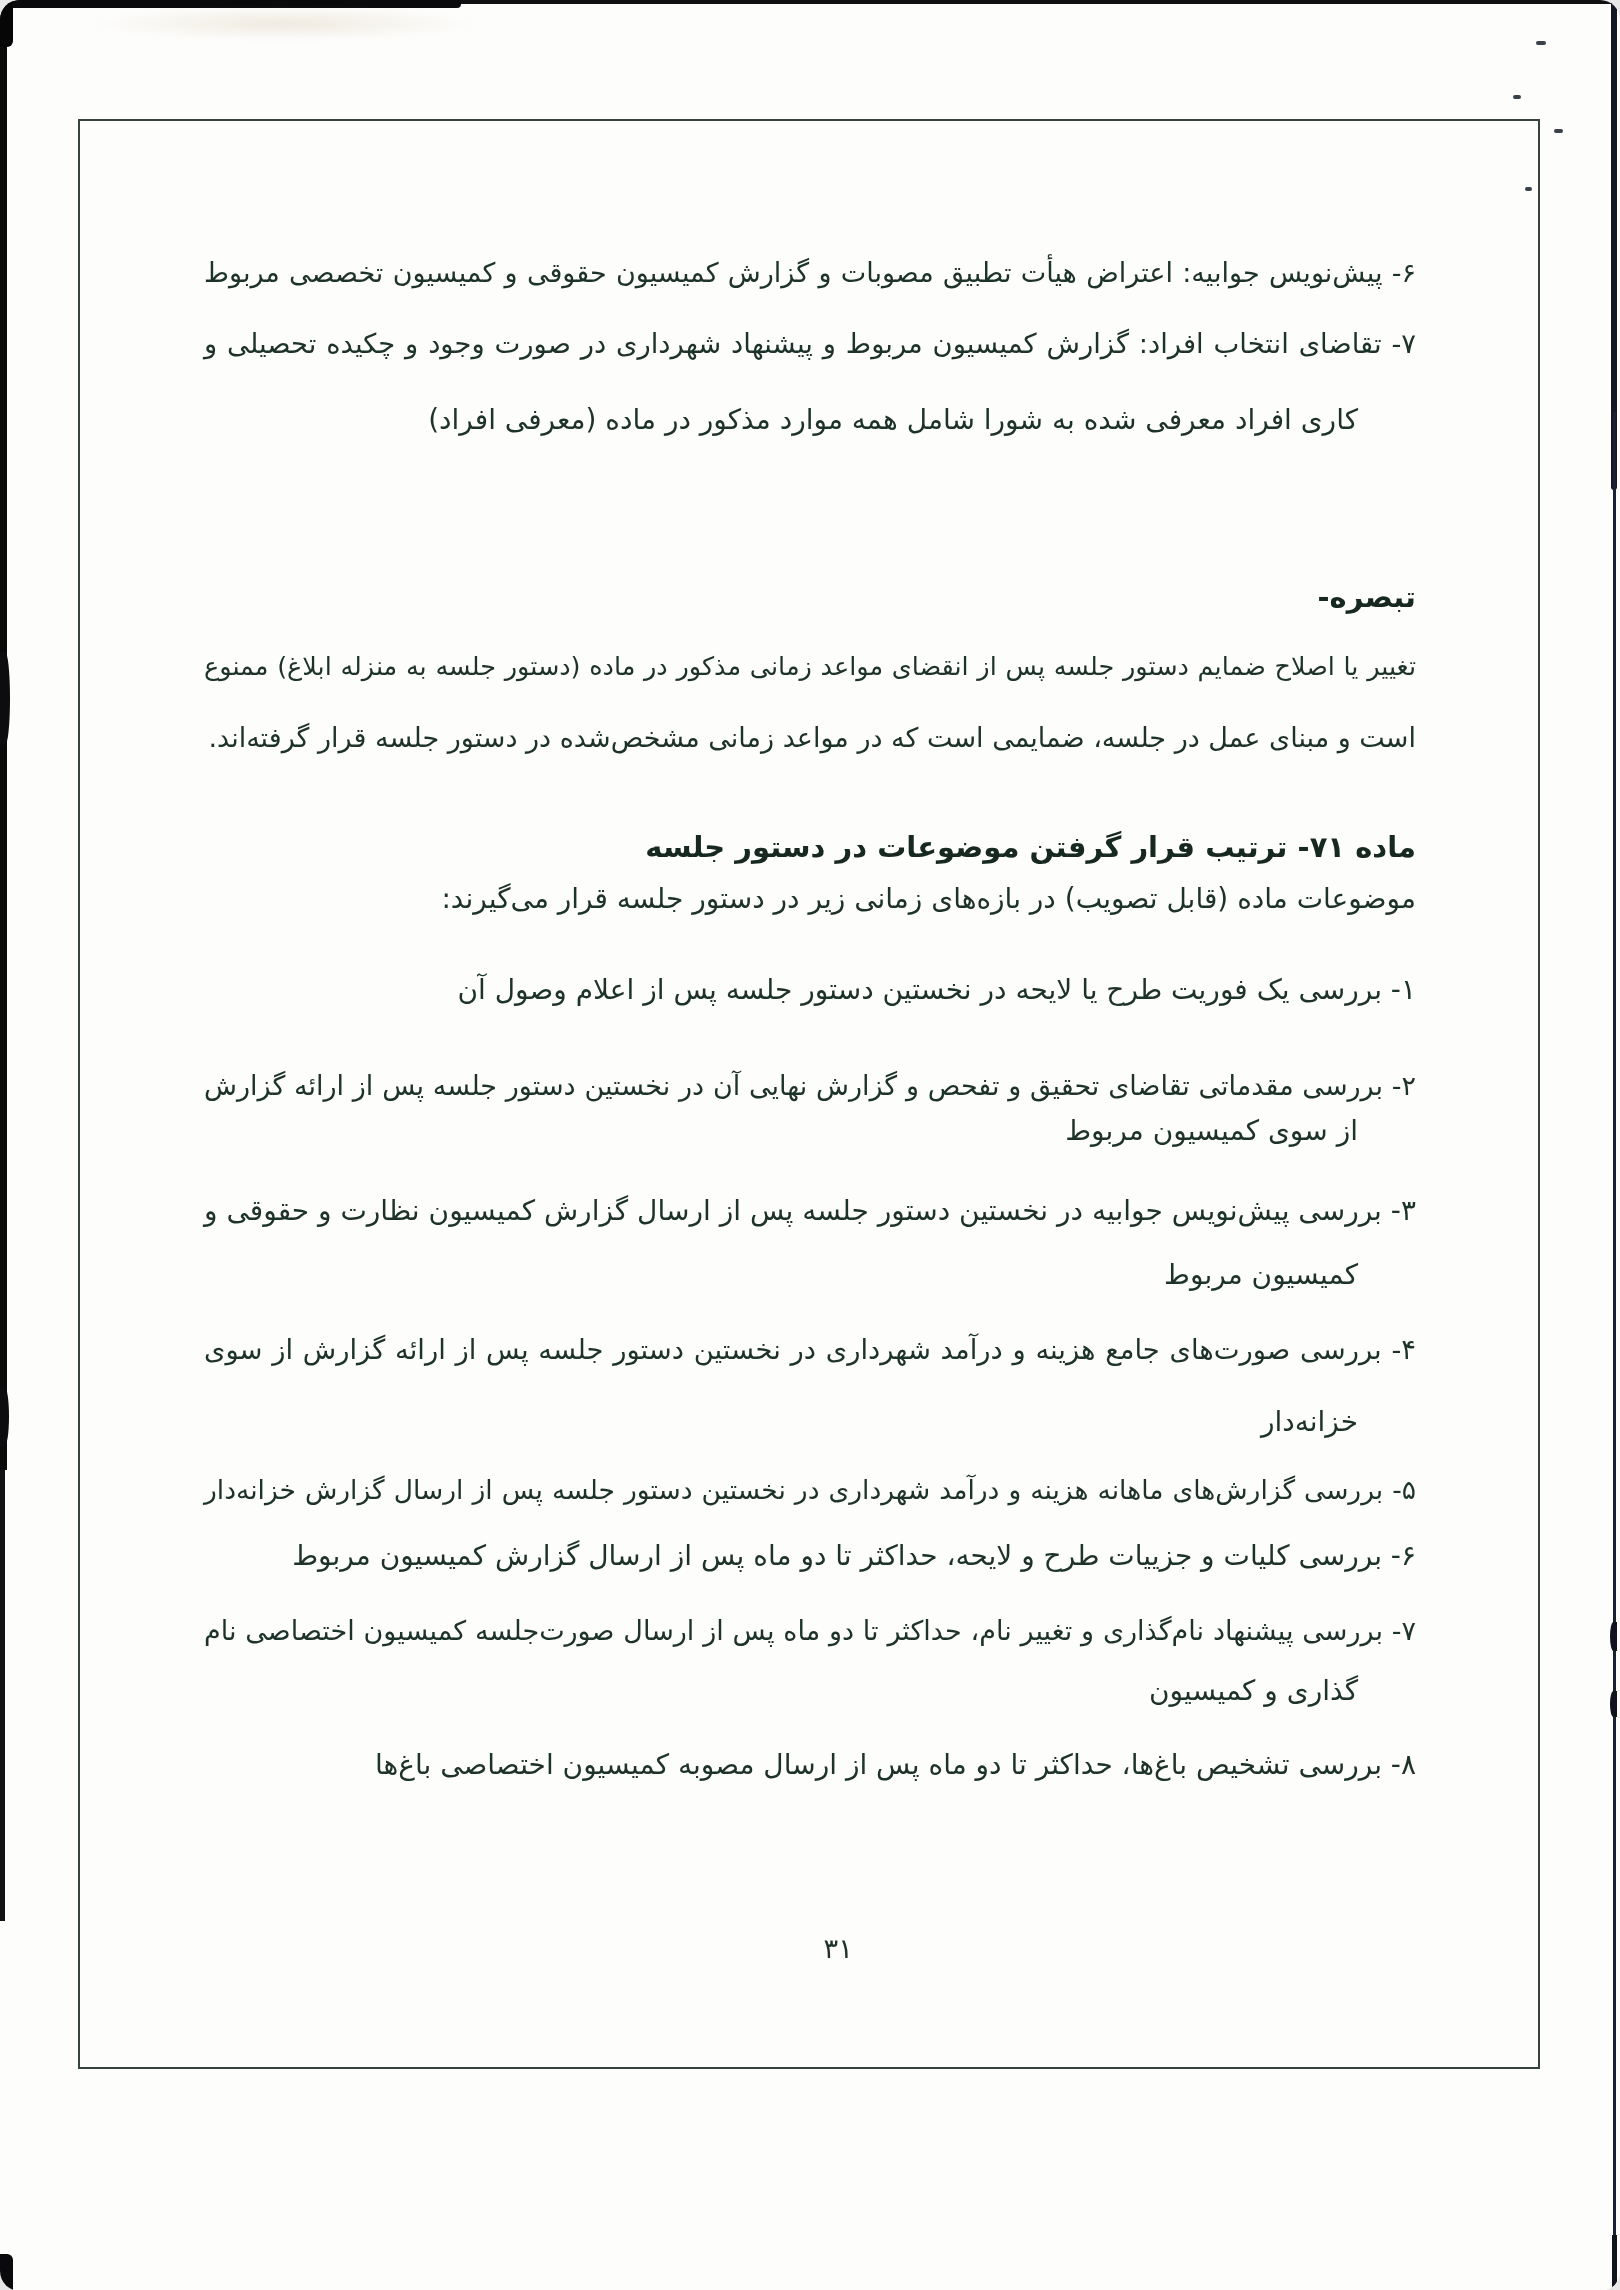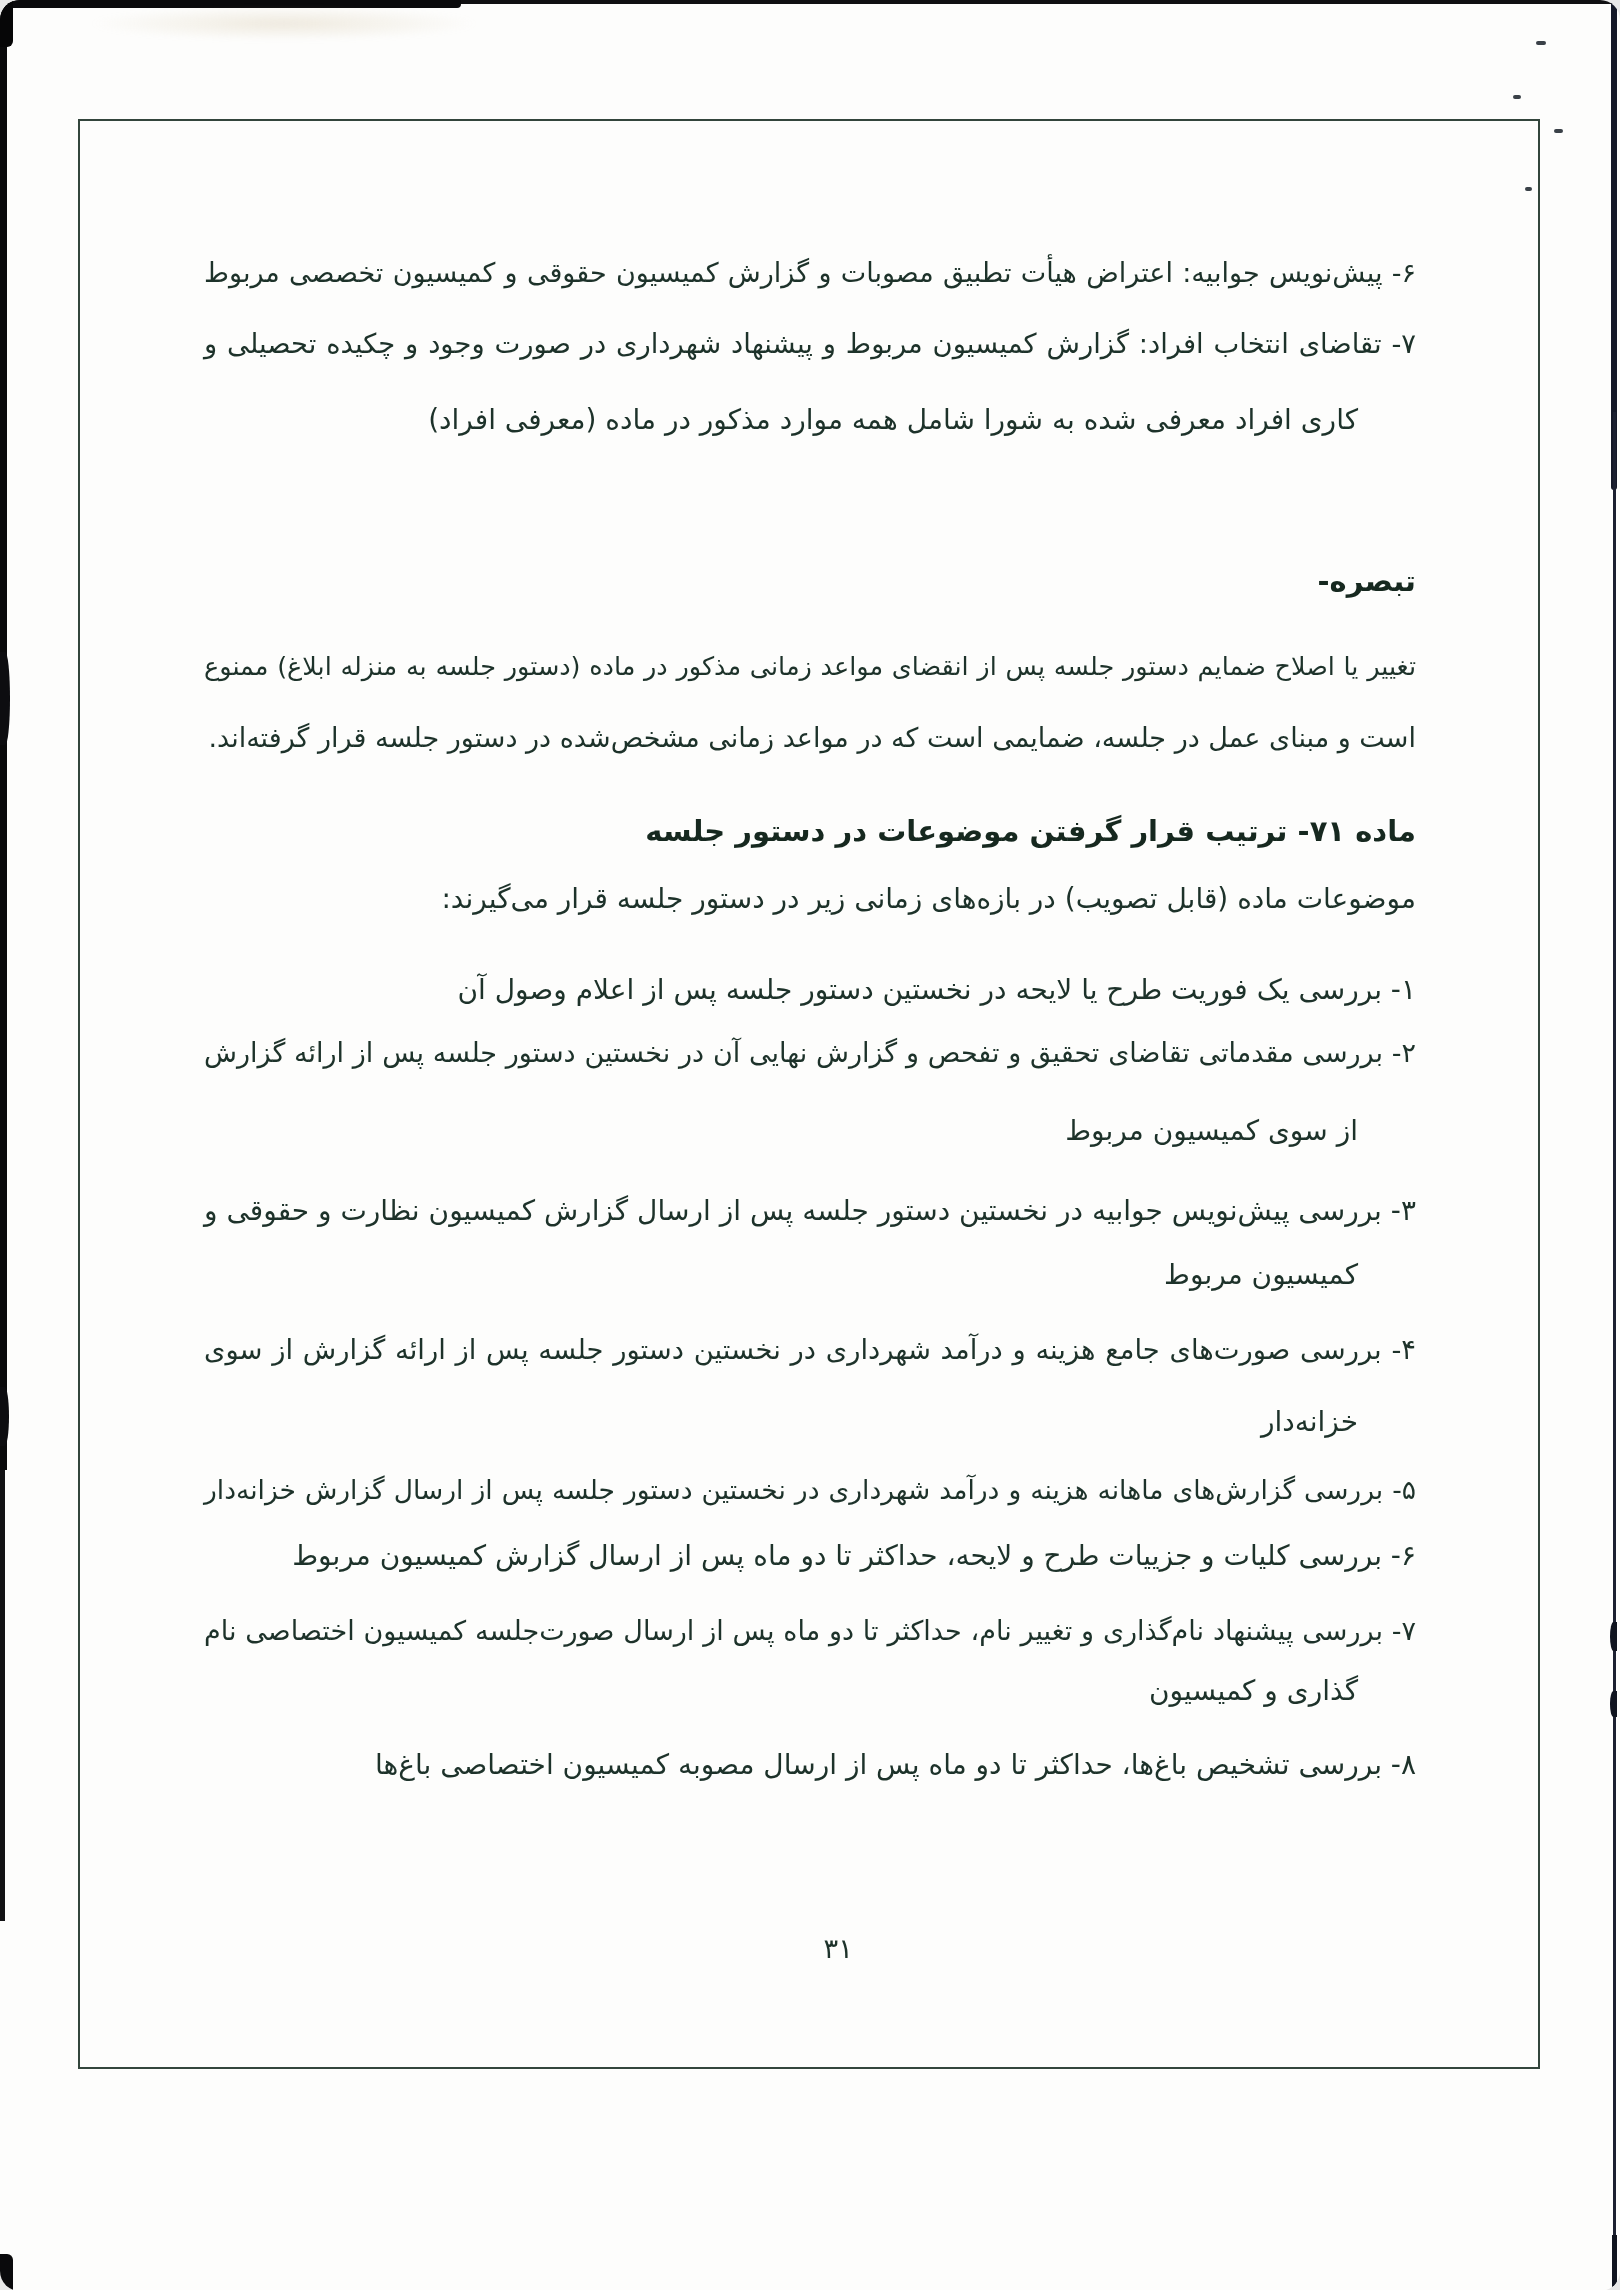--- a/index.html
+++ b/index.html
@@ -63,21 +63,21 @@
     color:var(--ink);
     text-align:right;
     white-space:nowrap;
   }
   .justifyl{
     text-align:justify;
     text-align-last:justify;
     white-space:normal;
   }
   .cont{right:262px;width:1155px;}
-  .bold{font-weight:bold;font-size:29px;color:var(--ink-bold);}
+  .bold{font-weight:bold;font-size:29px;color:var(--ink-bold);margin-top:16px;}
   .pagenum{
     position:absolute;
     top:1923px;right:767px;width:88px;
     font-size:27.4px;line-height:51px;
     color:var(--ink);text-align:right;white-space:nowrap;
   }
 </style>
 </head>
 <body>
 
@@ -109,21 +109,21 @@
   <div class="line cont" style="top:394px">کاری افراد معرفی شده به شورا شامل همه موارد مذکور در ماده (معرفی افراد)</div>
 
   <div class="line bold" style="top:556px">تبصره-</div>
   <div class="line" style="top: 712px; font-size: 27px;">است و مبنای عمل در جلسه، ضمایمی است که در مواعد زمانی مشخص‌شده در دستور جلسه قرار گرفته‌اند.</div>
   <div class="line justifyl" style="top: 641px; font-size: 25.5px;">تغییر یا اصلاح ضمایم دستور جلسه پس از انقضای مواعد زمانی مذکور در ماده (دستور جلسه به منزله ابلاغ) ممنوع</div>
 
   <div class="line bold" style="top:806px">ماده ۷۱- ترتیب قرار گرفتن موضوعات در دستور جلسه</div>
   <div class="line" style="top:873px">موضوعات ماده (قابل تصویب) در بازه‌های زمانی زیر در دستور جلسه قرار می‌گیرند:</div>
 
   <div class="line" style="top:964px">۱- بررسی یک فوریت طرح یا لایحه در نخستین دستور جلسه پس از اعلام وصول آن</div>
-  <div class="line justifyl" style="top: 1027px; font-size: 27px; margin-left: 29px;">۲- بررسی مقدماتی تقاضای تحقیق و تفحص و گزارش نهایی آن در نخستین دستور جلسه پس از ارائه گزارش</div>
+  <div class="line justifyl" style="top: 1060px; font-size: 27px; margin-left: 29px;">۲- بررسی مقدماتی تقاضای تحقیق و تفحص و گزارش نهایی آن در نخستین دستور جلسه پس از ارائه گزارش</div>
   <div class="line cont" style="top:1105px">از سوی کمیسیون مربوط</div>
   <div class="line justifyl" style="top: 1185px; font-size: 28px;">۳- بررسی پیش‌نویس جوابیه در نخستین دستور جلسه پس از ارسال گزارش کمیسیون نظارت و حقوقی و</div>
   <div class="line cont" style="top:1249px">کمیسیون مربوط</div>
   <div class="line justifyl" style="top: 1324px; font-size: 27.4px;">۴- بررسی صورت‌های جامع هزینه و درآمد شهرداری در نخستین دستور جلسه پس از ارائه گزارش از سوی</div>
   <div class="line cont" style="top:1396px">خزانه‌دار</div>
   <div class="line justifyl" style="top: 1464px; font-size: 26.5px;">۵- بررسی گزارش‌های ماهانه هزینه و درآمد شهرداری در نخستین دستور جلسه پس از ارسال گزارش خزانه‌دار</div>
   <div class="line" style="top:1530px">۶- بررسی کلیات و جزییات طرح و لایحه، حداکثر تا دو ماه پس از ارسال گزارش کمیسیون مربوط</div>
   <div class="line justifyl" style="top: 1605px; font-size: 27px; margin-left: 8px;">۷- بررسی پیشنهاد نام‌گذاری و تغییر نام، حداکثر تا دو ماه پس از ارسال صورت‌جلسه کمیسیون اختصاصی نام</div>
   <div class="line cont" style="top:1665px">گذاری و کمیسیون</div>
   <div class="line" style="top:1739px">۸- بررسی تشخیص باغ‌ها، حداکثر تا دو ماه پس از ارسال مصوبه کمیسیون اختصاصی باغ‌ها</div>

